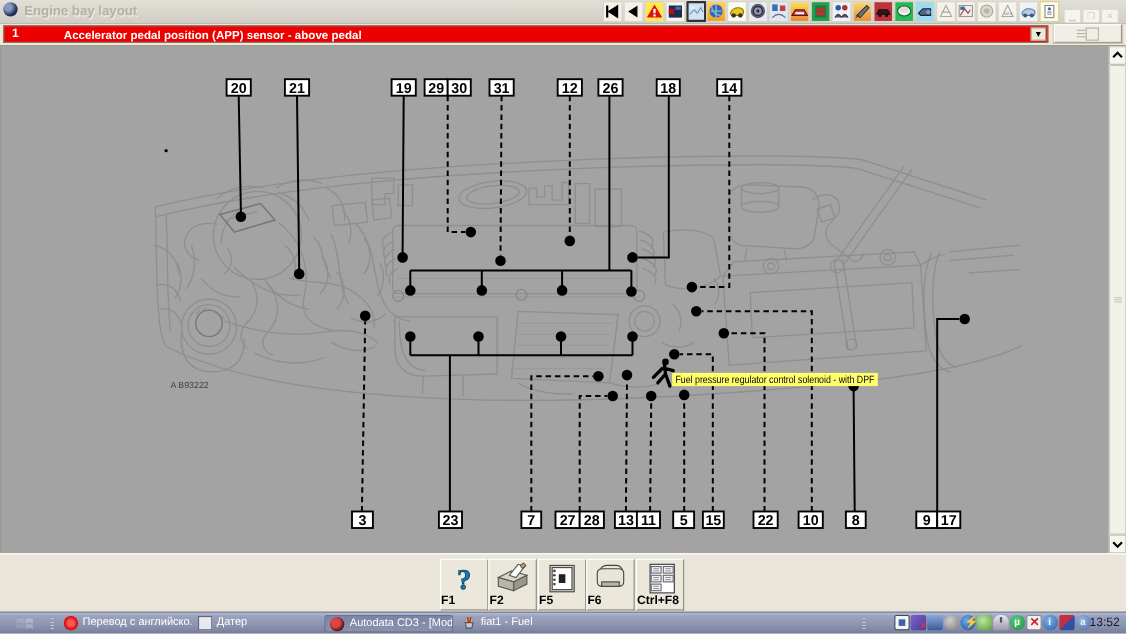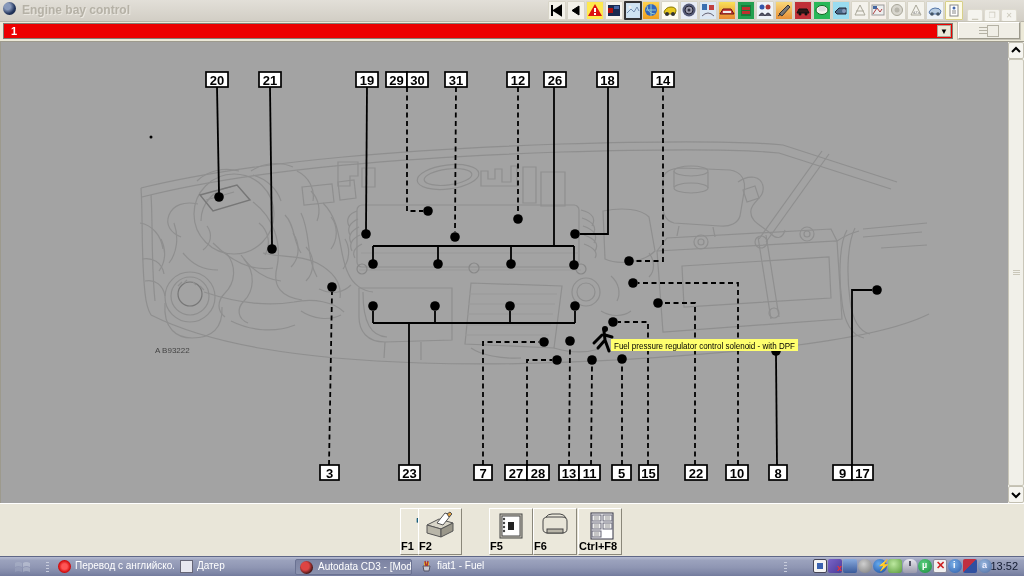--- a/index.html
+++ b/index.html
@@ -69,21 +69,21 @@
 #en { position:absolute; left:24px; top:3px; font-size:11px; color:#1c2333; font-weight:bold;margin-top:16px; }
 .tico { position:absolute; top:2px; width:14px; height:14px; border-radius:2px; }
 #clock { position:absolute; right:6px; top:3px; font-size:11px; color:#121a30; }
 </style>
 </head>
 <body>
 <div id="screen">
 
   <div id="titlebar">
     <div id="appicon"></div>
-    <span id="title">Engine bay control</span>
+    <span id="title">Engine bay layout</span>
     <div id="tb-icons">
       <div class="tbtn" style="left:548px">
           <svg width="16" height="17">
             <path d="M3,3 v11 M12,4 L5,8.5 L12,13 Z" stroke="#000" fill="#000" stroke-width="2"></path>
           </svg>
         </div>
       <div class="tbtn" style="left:567px">
           <svg width="16" height="17">
             <path d="M11,4 L4,8.5 L11,13 Z" stroke="#000" fill="#000" stroke-width="1"></path>
           </svg>
@@ -219,20 +219,21 @@
             <path d="M6,9 h4 M6,11 h4" stroke="#888"></path>
           </svg>
         </div>
     </div>
     <div id="winctl"><span class="wbtn">▁</span><span class="wbtn">❐</span><span class="wbtn">✕</span></div>
   </div>
 
   <div id="redrow">
     <div id="combo">
         <span class="n">1</span>
+        <span class="t">Accelerator pedal position (APP) sensor - above pedal</span>
       <div id="dropbtn">▼</div>
       </div>
     <div id="graybtn">
         <span class="gi"></span>
         <span class="gi2"></span>
       </div>
   </div>
 
   <div id="content">
     <svg id="diagram" width="1008" height="461" viewBox="0 41 1008 461">
@@ -476,21 +477,21 @@
     </div>
   </div>
 
   <div id="bottombar">
     <div class="fbtn" style="left:400px">
       <svg width="30" height="30">
           <text x="15" y="24" text-anchor="middle" font-size="26" font-weight="bold" fill="#1979a8" stroke="#0a4a66" stroke-width="0.8" font-family="Liberation Serif, serif">?</text>
         </svg>
       <span class="lbl">F1</span>
       </div>
-    <div class="fbtn" style="left:418px">
+    <div class="fbtn" style="left:444px">
       <svg width="34" height="30">
         <path d="M4,14 L16,8 L30,12 L18,18 Z" fill="#d8d5c8" stroke="#555"></path>
         <path d="M4,14 L18,18 L18,26 L4,22 Z" fill="#b8b5a8" stroke="#555"></path>
         <path d="M18,18 L30,12 L30,20 L18,26 Z" fill="#9a978a" stroke="#555"></path>
         <path d="M14,12 L22,2 L28,4 L20,14 Z" fill="#fff" stroke="#555"></path>
         <path d="M24,3 L27,1 L29,3 L26,6 Z" fill="#e0a040" stroke="#555"></path>
       </svg>
       <span class="lbl">F2</span>
       </div>
     <div class="fbtn" style="left:489px">

